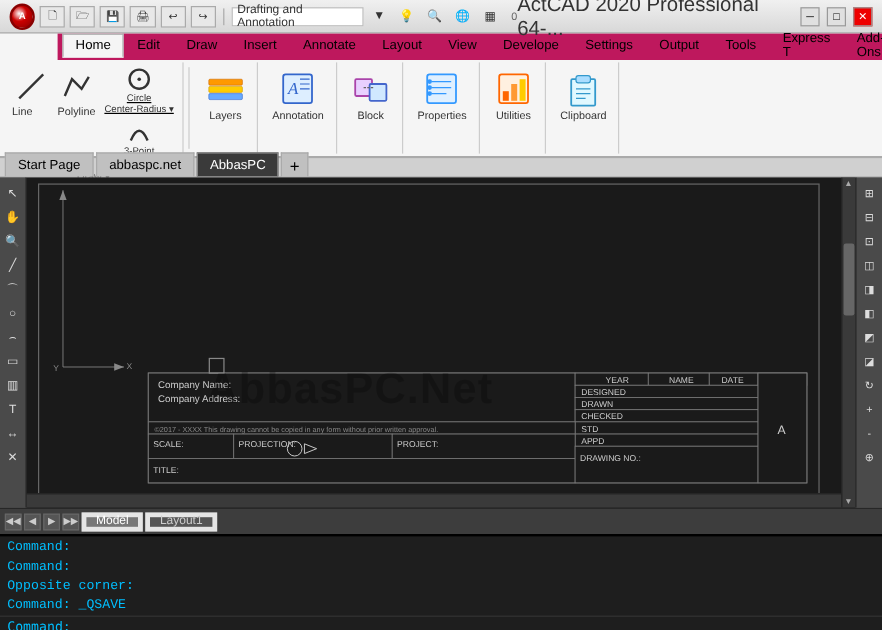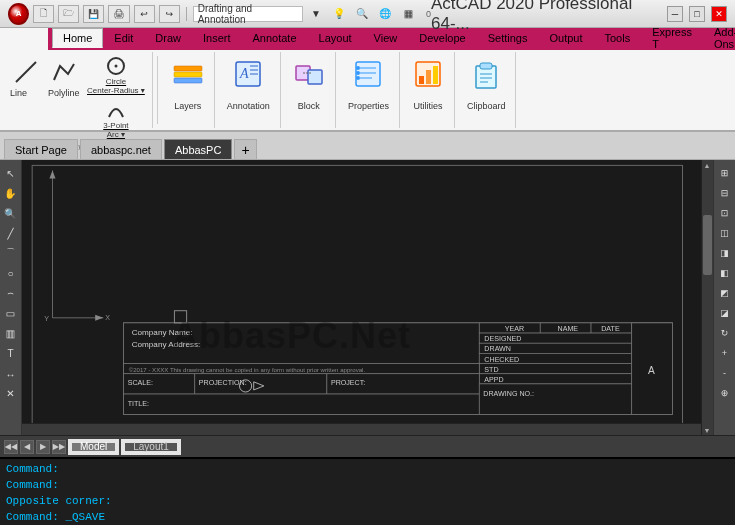--- a/index.html
+++ b/index.html
@@ -133,39 +133,39 @@
       width: 32px;
       height: 32px;
       display: flex;
       align-items: center;
       justify-content: center;
     }
     .ribbon-large-label {
       font-size: 9px;
       text-align: center;
       color: #333;
-      margin-top: 11px;
+      margin-top: 1px;
     }
 
     
     #watermark {
       position: absolute;
       top: 155px;
       left: 150px;
       font-size: 36px;
       font-weight: bold;
       color: rgba(0,0,0,0.25);
       z-index: 100;
       pointer-events: none;
       letter-spacing: 1px;
     }
 
     
     #doc-tabs {
-      height: 28px;
+      height: 16px;
       background: #d0d0d0;
       display: flex;
       align-items: flex-end;
       padding: 0 0 0 4px;
       border-bottom: 1px solid #aaa;
     }
     .doc-tab {
       padding: 2px 10px;
       font-size: 11px;
       cursor: pointer;

